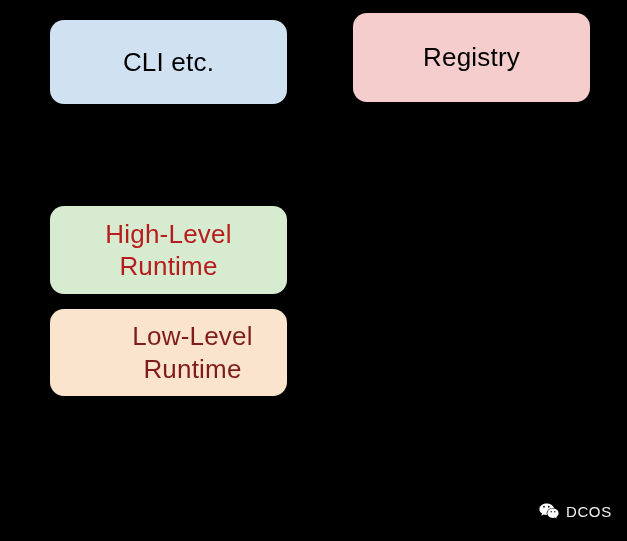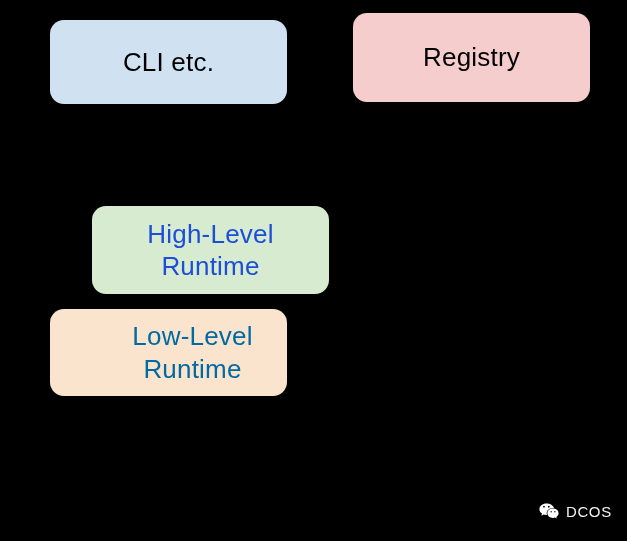--- a/index.html
+++ b/index.html
@@ -64,26 +64,26 @@
 <div id="canvas" style="background-color: rgb(0, 0, 0);">
 
   <div class="node node-cli" style="background-color: rgb(208, 225, 242); color: rgb(0, 0, 0);">
     <span>CLI etc.</span>
   </div>
 
   <div class="node node-registry" style="background-color: rgb(246, 205, 205); color: rgb(0, 0, 0);">
     <span>Registry</span>
   </div>
 
-  <div class="node node-high" style="background-color: rgb(214, 235, 208); color: #1d4ed8; margin-left: 42px;">
+  <div class="node node-high" style="background-color: rgb(214, 235, 208); color: #b91c1c;">
     <span>High-Level
 Runtime</span>
   </div>
 
-  <div class="node node-low" style="background-color: rgb(251, 228, 205); color: #0369a1; padding-left: 48px;">
+  <div class="node node-low" style="background-color: rgb(251, 228, 205); color: #7f1d1d; padding-left: 48px;">
     <span>Low-Level
 Runtime</span>
   </div>
 
 
   <div class="watermark">
     <span class="wm-icon">
       <svg class="wm-icon" viewBox="0 0 20 17" xmlns="http://www.w3.org/2000/svg">
         <path d="M7.4 0.6C3.5 0.6 0.4 3.1 0.4 6.2c0 1.8 1.0 3.4 2.6 4.4L2.4 12.7l2.3-1.2c0.8 0.2 1.7 0.4 2.7 0.4 0.2 0 0.4 0 0.6 0C7.8 11.3 7.7 10.8 7.7 10.3c0-2.9 2.9-5.2 6.5-5.2 0.2 0 0.5 0 0.7 0C14.3 2.5 11.2 0.6 7.4 0.6z M5.0 4.6c-0.5 0-0.9-0.4-0.9-0.9 0-0.5 0.4-0.9 0.9-0.9 0.5 0 0.9 0.4 0.9 0.9C5.9 4.2 5.5 4.6 5.0 4.6z M9.8 4.6c-0.5 0-0.9-0.4-0.9-0.9 0-0.5 0.4-0.9 0.9-0.9 0.5 0 0.9 0.4 0.9 0.9C10.7 4.2 10.3 4.6 9.8 4.6z" fill="#ffffff"></path>
         <path d="M19.6 10.2c0-2.6-2.5-4.7-5.6-4.7-3.1 0-5.6 2.1-5.6 4.7 0 2.6 2.5 4.7 5.6 4.7 0.7 0 1.3-0.1 1.9-0.3l1.9 1-0.5-1.7C18.7 13.1 19.6 11.7 19.6 10.2z M12.2 9.5c-0.4 0-0.7-0.3-0.7-0.7 0-0.4 0.3-0.7 0.7-0.7 0.4 0 0.7 0.3 0.7 0.7C12.9 9.2 12.6 9.5 12.2 9.5z M15.9 9.5c-0.4 0-0.7-0.3-0.7-0.7 0-0.4 0.3-0.7 0.7-0.7 0.4 0 0.7 0.3 0.7 0.7C16.6 9.2 16.3 9.5 15.9 9.5z" fill="#ffffff"></path>

